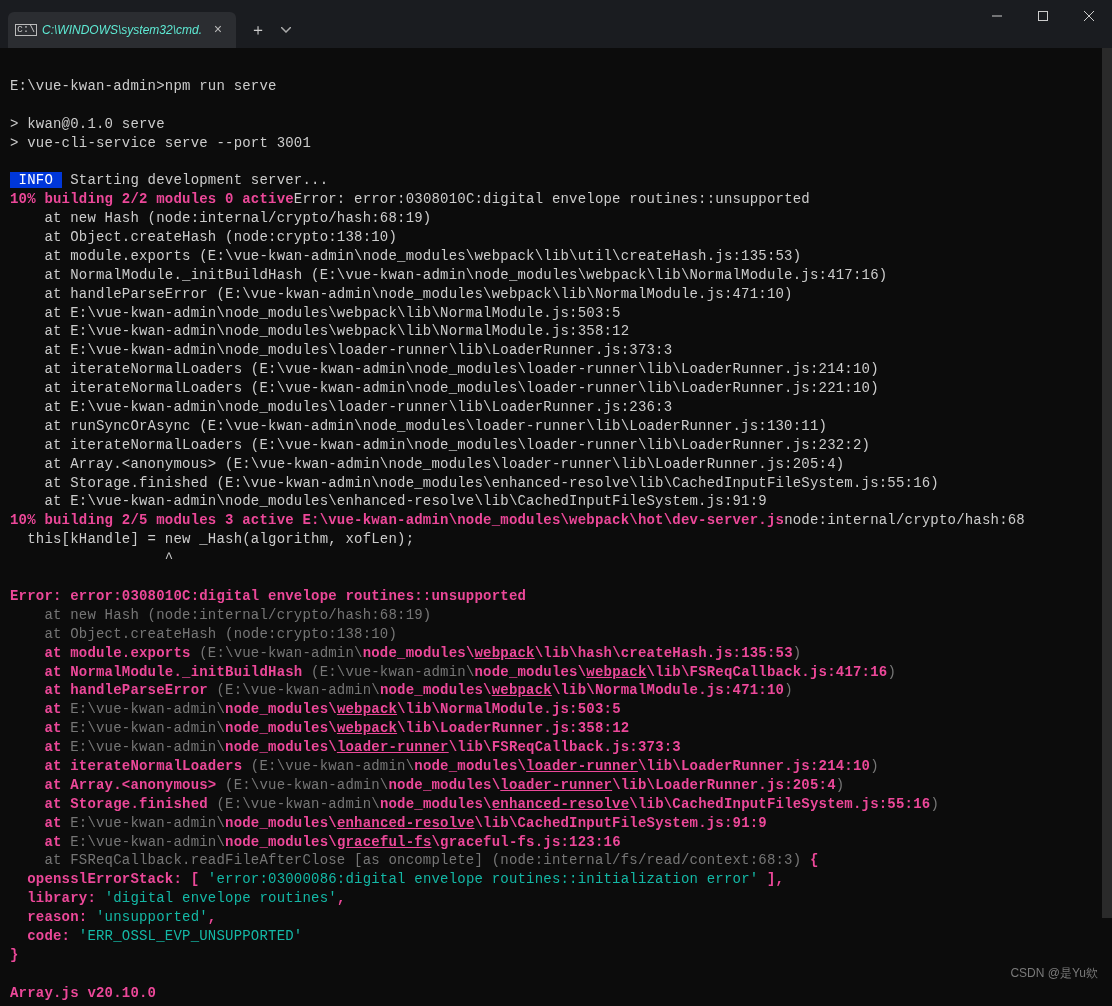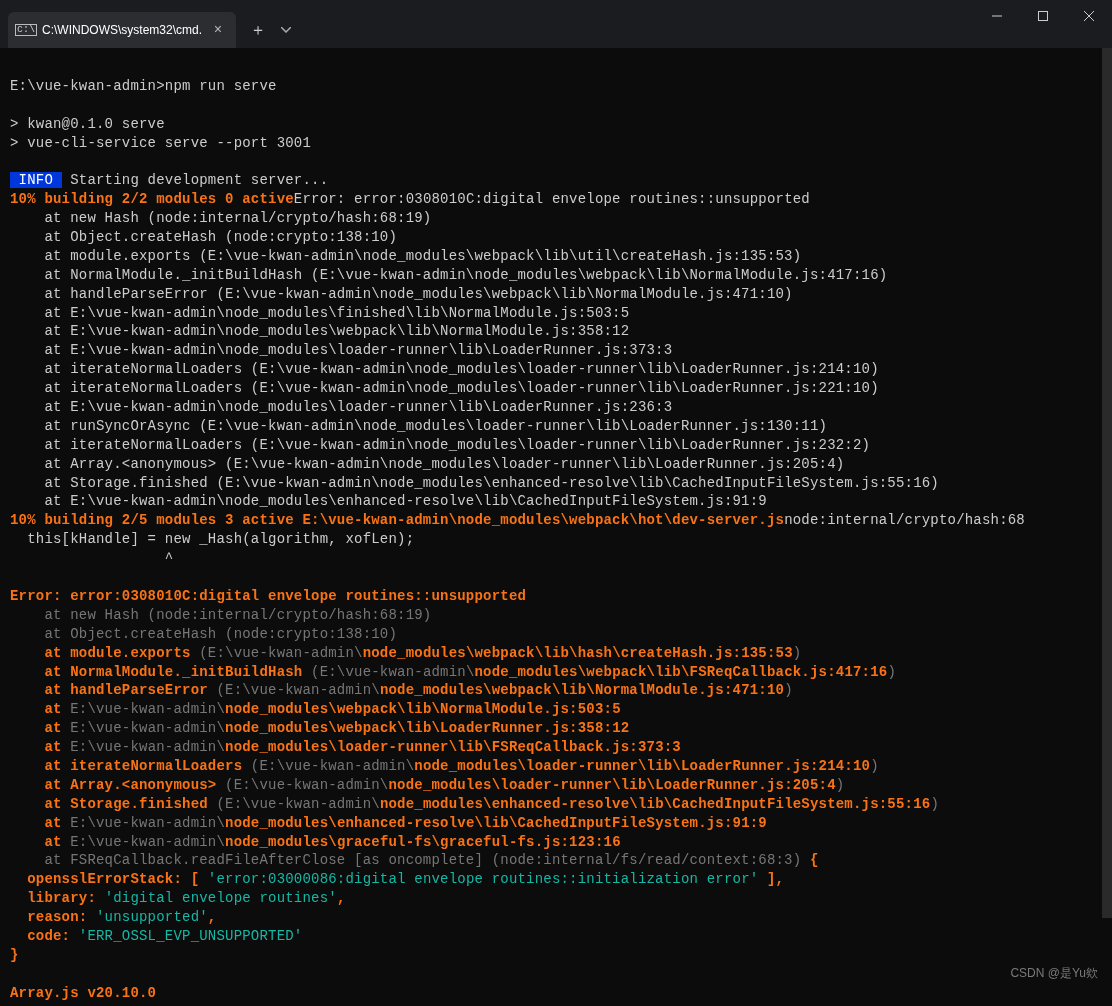--- a/index.html
+++ b/index.html
@@ -44,26 +44,27 @@
     align-items: center;
     justify-content: center;
   }
   .tab-icon span {
     font-size: 10px;
     border: 1px solid #bbb;
     padding: 0 1px;
     line-height: 1;
   }
   .tab-title {
-    color: #ffffff;
+    color: #5eead4;
     font-size: 12px;
     font-family: 'Segoe UI', sans-serif;
     flex: 1;
     white-space: nowrap;
     overflow: hidden;
+    font-style: italic;
   }
   .tab-close {
     width: 16px;
     height: 16px;
     display: flex;
     align-items: center;
     justify-content: center;
     color: #bbb;
     font-size: 14px;
     cursor: pointer;
@@ -121,25 +122,25 @@
   }
   .scroll-thumb {
     position: absolute;
     right: 0;
     width: 10px;
     top: 0;
     height: 870px;
     background: #2a2a2a;
     border-radius: 0;
   }
-  .bold  { font-weight: bold; color: #f97316; }
+  .bold  { font-weight: bold; color: #ec4899; }
   .info-badge { background: #0037da; color: #fff; }
   .dim   { color: #767676; }
   .yellow{ color: #14b8a6; }
-  .underline { }
+  .underline { text-decoration: underline; }
   .watermark {
     position: absolute;
     right: 14px;
     bottom: 24px;
     font-family: 'Segoe UI', sans-serif;
     font-size: 12px;
     color: #7a7a7a;
   }
 </style>
 </head>
@@ -186,21 +187,21 @@
 <span>&gt; kwan@0.1.0 serve</span>
 <span>&gt; vue-cli-service serve --port 3001</span>
 
 <span class="info-badge"> INFO </span><span> Starting development server...</span>
 <span class="bold">10% building 2/2 modules 0 active</span><span>Error: error:0308010C:digital envelope routines::unsupported</span>
 <span>    at new Hash (node:internal/crypto/hash:68:19)</span>
 <span>    at Object.createHash (node:crypto:138:10)</span>
 <span>    at module.exports (E:\vue-kwan-admin\node_modules\webpack\lib\util\createHash.js:135:53)</span>
 <span>    at NormalModule._initBuildHash (E:\vue-kwan-admin\node_modules\webpack\lib\NormalModule.js:417:16)</span>
 <span>    at handleParseError (E:\vue-kwan-admin\node_modules\webpack\lib\NormalModule.js:471:10)</span>
-<span>    at E:\vue-kwan-admin\node_modules\finished\lib\NormalModule.js:503:5</span>
+<span>    at E:\vue-kwan-admin\node_modules\webpack\lib\NormalModule.js:503:5</span>
 <span>    at E:\vue-kwan-admin\node_modules\webpack\lib\NormalModule.js:358:12</span>
 <span>    at E:\vue-kwan-admin\node_modules\loader-runner\lib\LoaderRunner.js:373:3</span>
 <span>    at iterateNormalLoaders (E:\vue-kwan-admin\node_modules\loader-runner\lib\LoaderRunner.js:214:10)</span>
 <span>    at iterateNormalLoaders (E:\vue-kwan-admin\node_modules\loader-runner\lib\LoaderRunner.js:221:10)</span>
 <span>    at E:\vue-kwan-admin\node_modules\loader-runner\lib\LoaderRunner.js:236:3</span>
 <span>    at runSyncOrAsync (E:\vue-kwan-admin\node_modules\loader-runner\lib\LoaderRunner.js:130:11)</span>
 <span>    at iterateNormalLoaders (E:\vue-kwan-admin\node_modules\loader-runner\lib\LoaderRunner.js:232:2)</span>
 <span>    at Array.&lt;anonymous&gt; (E:\vue-kwan-admin\node_modules\loader-runner\lib\LoaderRunner.js:205:4)</span>
 <span>    at Storage.finished (E:\vue-kwan-admin\node_modules\enhanced-resolve\lib\CachedInputFileSystem.js:55:16)</span>
 <span>    at E:\vue-kwan-admin\node_modules\enhanced-resolve\lib\CachedInputFileSystem.js:91:9</span>

